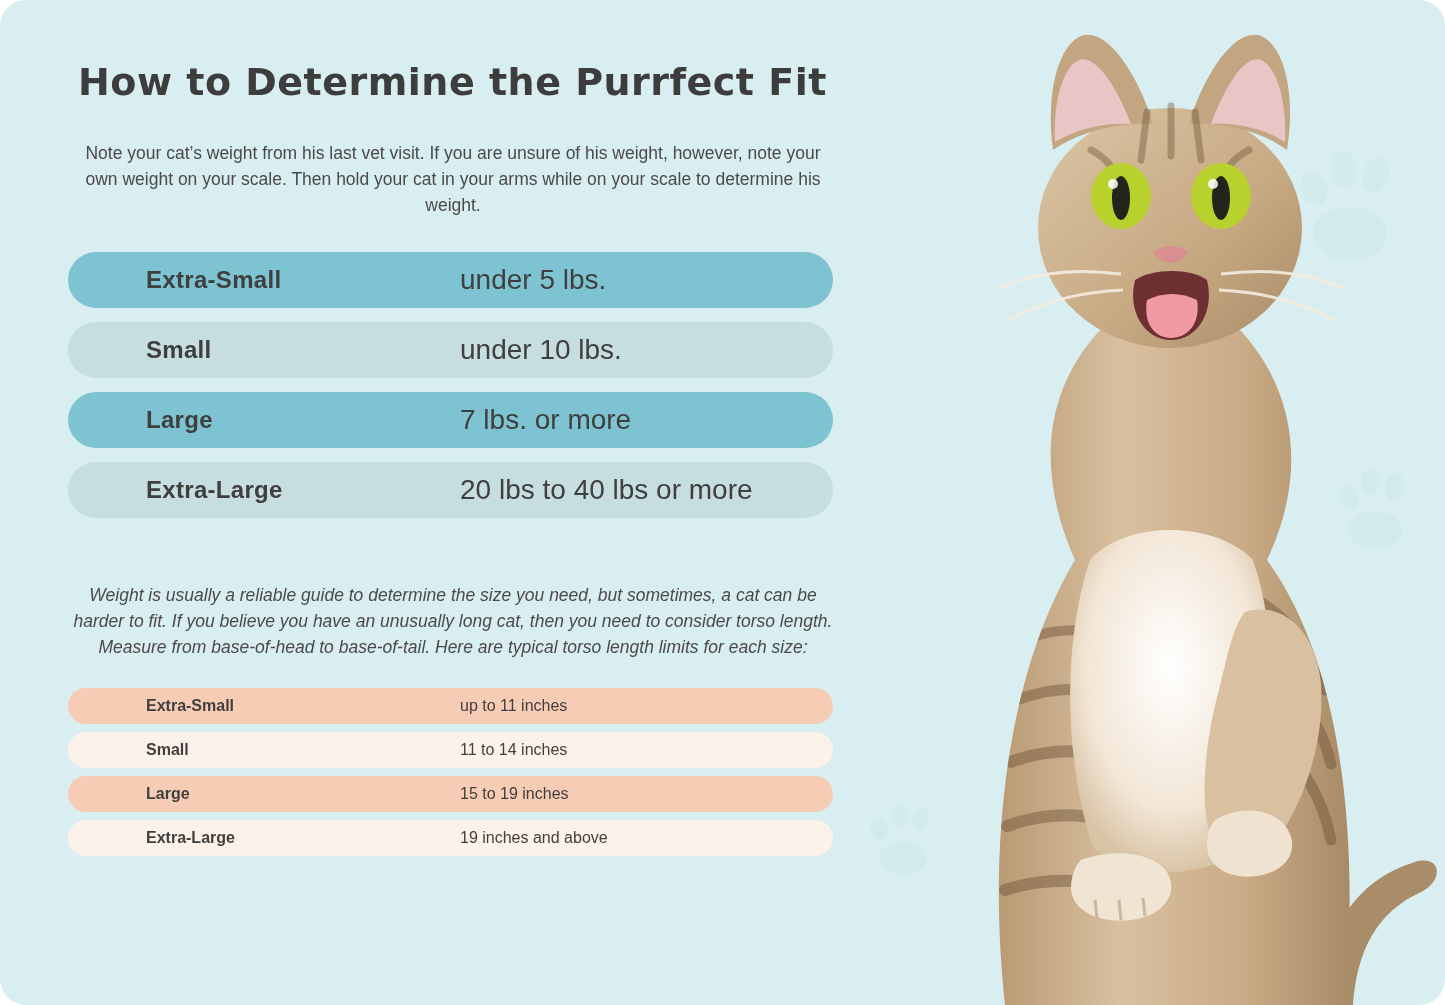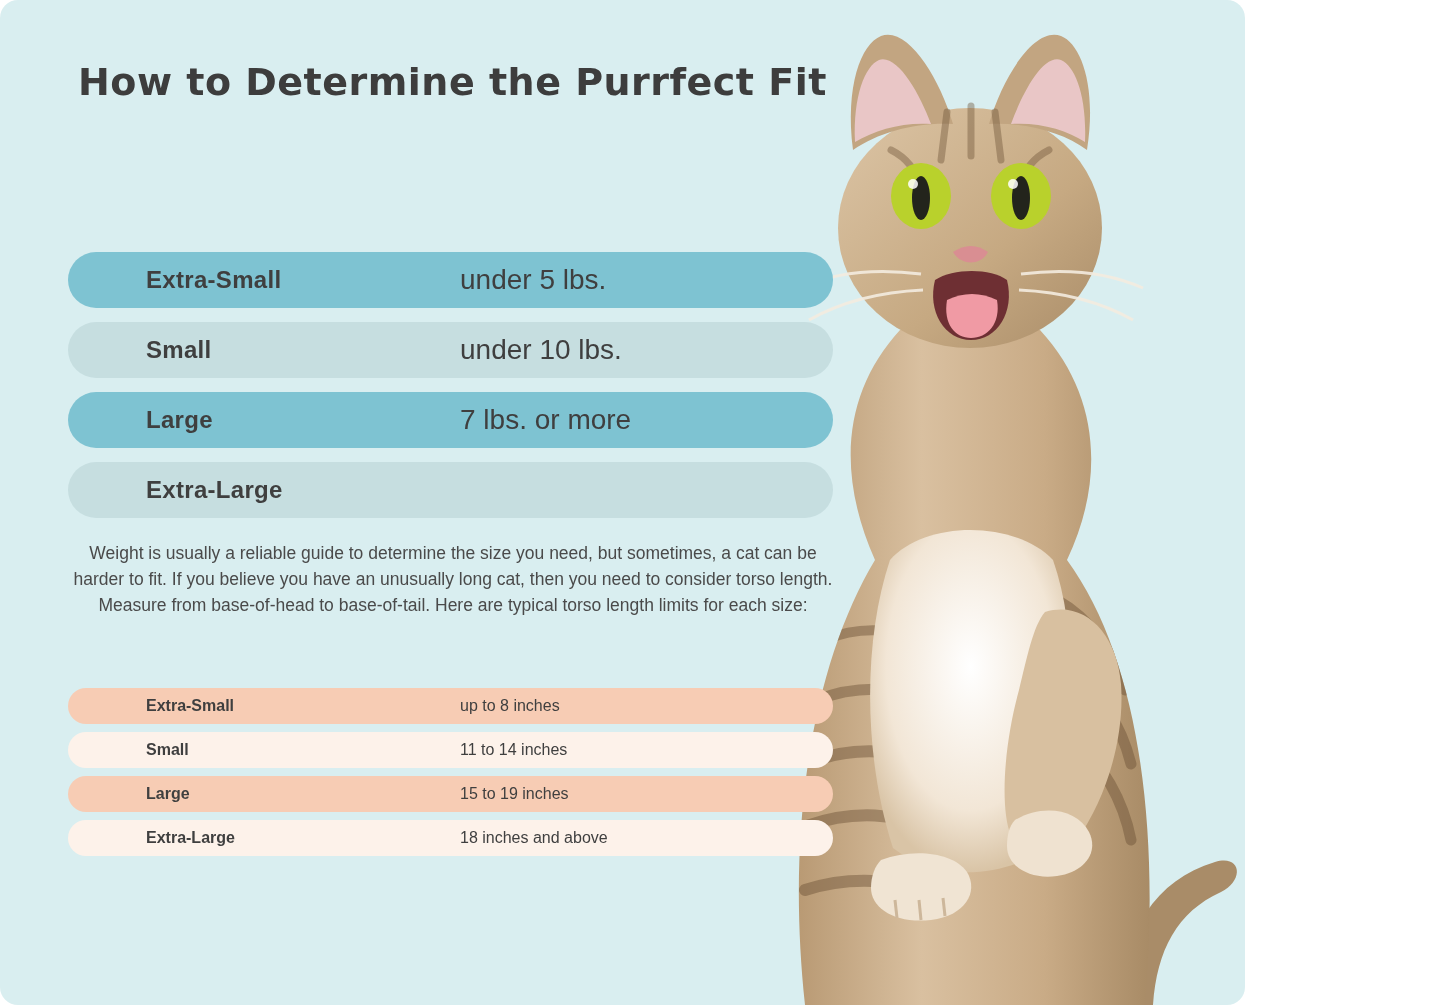--- a/index.html
+++ b/index.html
@@ -18,24 +18,24 @@
     position: relative;
     width: 1445px;
     height: 1005px;
     background: #ffffff;
   }
 
   .card {
     position: absolute;
     left: 0;
     top: 0;
-    width: 1245px;
+    width: 1445px;
     height: 1005px;
     background: #d9eef0;
-    border-radius: 18px;
+    border-radius: 26px;
     overflow: hidden;
   }
 
   
   .paw {
     position: absolute;
     opacity: 0.55;
   }
   .paw .pad {
     position: absolute;
@@ -103,26 +103,27 @@
   .row .value {
     position: absolute;
     left: 392px;
     font-size: 28px;
     color: #3f3f3f;
   }
 
   .mid-text {
     position: absolute;
     left: 68px;
-    top: 540px;
+    top: 582px;
     width: 770px;
     text-align: center;
     font-size: 17.5px;
     line-height: 26px;
     color: #4a4a4a;
+    font-style: italic;
   }
 
   .torso-table {
     position: absolute;
     left: 68px;
     top: 688px;
     width: 765px;
   }
   .trow {
     position: relative;
@@ -286,56 +287,58 @@
           <path d="M336 274 C382 268 422 272 458 288"></path>
           <path d="M334 290 C378 292 416 302 448 320"></path>
         </g>
       </svg>
     </div>
 
     <div class="content">
 
       <div class="title">How to Determine the Purrfect Fit</div>
 
+      <div class="intro">Note your cat’s weight from his last vet visit. If you are unsure of his weight, however, note your own weight on your scale. Then hold your cat in your arms while on your scale to determine his weight.</div>
 
       <div class="weight-table">
         <div class="row w-alt">
           <span class="label">Extra-Small</span>
           <span class="value">under 5 lbs.</span>
         </div>
         <div class="row w-base">
           <span class="label">Small</span>
           <span class="value">under 10 lbs.</span>
         </div>
         <div class="row w-alt">
           <span class="label">Large</span>
           <span class="value">7 lbs. or more</span>
         </div>
         <div class="row w-base">
           <span class="label">Extra-Large</span>
+          <span class="value">20 lbs to 40 lbs or more</span>
         </div>
       </div>
 
       <div class="mid-text">Weight is usually a reliable guide to determine the size you need, but sometimes, a cat can be harder to fit. If you believe you have an unusually long cat, then you need to consider torso length. Measure from base-of-head to base-of-tail. Here are typical torso length limits for each size:</div>
 
       <div class="torso-table">
         <div class="trow t-alt">
           <span class="label">Extra-Small</span>
-          <span class="value">up to 8 inches</span>
+          <span class="value">up to 11 inches</span>
         </div>
         <div class="trow t-base">
           <span class="label">Small</span>
           <span class="value">11 to 14 inches</span>
         </div>
         <div class="trow t-alt">
           <span class="label">Large</span>
           <span class="value">15 to 19 inches</span>
         </div>
         <div class="trow t-base">
           <span class="label">Extra-Large</span>
-          <span class="value">18 inches and above</span>
+          <span class="value">19 inches and above</span>
         </div>
       </div>
 
     </div>
 
   </div>
 </div>
 
 </body></html>

